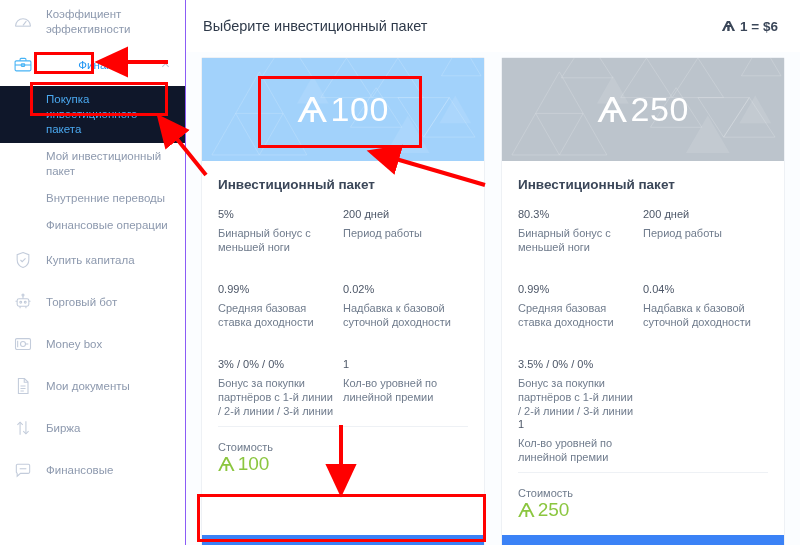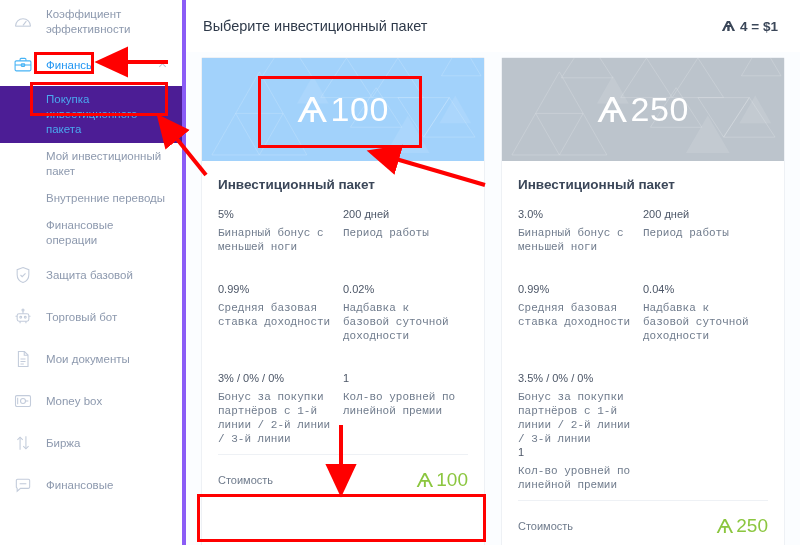--- a/index.html
+++ b/index.html
@@ -8,21 +8,21 @@
     font-family: "Liberation Sans", sans-serif;
     background: #ffffff;
     overflow: hidden;
   }
   #app { position: relative; width: 800px; height: 545px; display: flex; }
 
   
   #sidebar {
     width: 186px; height: 545px;
     background: #ffffff;
-    border-right: 4px solid #8b5cf6;
+    border-right: 1px solid #8b5cf6;
     position: relative;
     overflow: hidden;
     flex: 0 0 186px;
   }
   .nav-item {
     display: flex; align-items: center;
     padding: 0 14px 0 12px;
     min-height: 42px;
     position: relative;
   }
@@ -36,30 +36,30 @@
     font-size: 11.5px;
     color: #8d99ae;
     line-height: 15px;
     flex: 1 1 auto;
   }
   .nav-item .chev {
     width: 12px; flex: 0 0 12px;
     color: #b9c3d3;
     display: flex; align-items: center; justify-content: center;
   }
-  .nav-item.active .lbl { color: #2196f3; }
+  .nav-item.active .lbl { color: #2196f3; text-align: center; }
   .nav-item.active .ico { color: #46b3f5; }
 
   .sub-item {
     padding: 6px 16px 6px 46px;
     font-size: 11.5px;
     line-height: 15px;
     color: #8d99ae;
   }
-  .sub-item.sel { background: #4c1d95; color: #4aa8ef; }
+  .sub-item.sel { background: #0f172a; color: #4aa8ef; }
 
   
   #main {
     flex: 1 1 auto; height: 545px;
     background: #fbfdff;
     position: relative;
     overflow: hidden;
   }
   #topbar {
     height: 52px;
@@ -117,27 +117,28 @@
   .card-title {
     font-size: 13.5px; color: #3b4759; font-weight: 600;
     margin-bottom: 16px;
   }
   .stat-row { display: flex; margin-bottom: 15px; }
   .stat { width: 50%; padding-right: 8px; }
   .stat .val {
     font-size: 11px; color: #4c5667; margin-bottom: 6px;
   }
   .stat .cap {
-    font-size: 11px; color: #6f7b8c; line-height: 14px; font-family: Liberation Mono, monospace;
+    font-size: 11px; color: #6f7b8c; line-height: 14px;
   }
   .spacer-row { height: 14px; }
   .divider { border-top: 1px solid #eef1f5; margin: 8px 0 0 0; }
   .price-row {
-    display: flex; align-items: center; justify-content: space-between;
+    display: flex; align-items: flex-start; justify-content: space-between;
     padding: 14px 0 14px 0;
+    flex-direction: column;
   }
   .price-row .plabel { font-size: 11px; color: #6f7b8c; }
   .price-row .pval {
     font-size: 19px; color: #8bc63f; font-weight: 400;
     display: flex; align-items: center; gap: 3px;
   }
   .buy-btn {
     height: 42px; width: 100%;
     background: #3b82f6;
     color: #fff; font-size: 12.5px; font-weight: 700;
@@ -205,21 +206,21 @@
     </div>
 
 
     <div class="nav-item">
       <span class="ico">
         <svg width="20" height="20" viewBox="0 0 24 24" fill="none" stroke="currentColor" stroke-width="1.3">
           <path d="M12 3l7 2.6v6c0 4.6-3 8-7 9.4-4-1.4-7-4.8-7-9.4v-6z"></path>
           <path d="M9 12l2 2 4-4"></path>
         </svg>
       </span>
-      <span class="lbl">Защита базовой</span>
+      <span class="lbl">Купить капитала</span>
       <span class="chev"></span>
     </div>
 
     <div class="nav-item">
       <span class="ico">
         <svg width="20" height="20" viewBox="0 0 24 24" fill="none" stroke="currentColor" stroke-width="1.3">
           <rect x="5" y="8" width="14" height="9" rx="2.2"></rect>
           <circle cx="9.3" cy="12.3" r="1.1"></circle>
             <circle cx="14.7" cy="12.3" r="1.1"></circle>
           <path d="M12 8V4.8"></path>
@@ -227,45 +228,45 @@
           <path d="M5 11H3M21 11h-2M8.5 17v2.4M15.5 17v2.4"></path>
         </svg>
       </span>
       <span class="lbl">Торговый бот</span>
       <span class="chev"></span>
     </div>
 
     <div class="nav-item">
       <span class="ico">
         <svg width="20" height="20" viewBox="0 0 24 24" fill="none" stroke="currentColor" stroke-width="1.3">
-          <path d="M6.5 3h7.2L18 7.3V21H6.5z"></path>
-            <path d="M13.5 3v4.4H18"></path>
-          <path d="M9 12h6M9 15h6M9 18h4"></path>
-        </svg>
-      </span>
-      <span class="lbl">Мои документы</span>
-      <span class="chev"></span>
-    </div>
-
-    <div class="nav-item">
-      <span class="ico">
-        <svg width="20" height="20" viewBox="0 0 24 24" fill="none" stroke="currentColor" stroke-width="1.3">
           <rect x="3" y="5.5" width="18" height="13" rx="1.6"></rect>
           <circle cx="12" cy="12" r="3"></circle>
             <path d="M15 12h3.4"></path>
             <path d="M5.6 8v8"></path>
         </svg>
       </span>
       <span class="lbl">Money box</span>
       <span class="chev"></span>
     </div>
 
     <div class="nav-item">
       <span class="ico">
         <svg width="20" height="20" viewBox="0 0 24 24" fill="none" stroke="currentColor" stroke-width="1.3">
+          <path d="M6.5 3h7.2L18 7.3V21H6.5z"></path>
+            <path d="M13.5 3v4.4H18"></path>
+          <path d="M9 12h6M9 15h6M9 18h4"></path>
+        </svg>
+      </span>
+      <span class="lbl">Мои документы</span>
+      <span class="chev"></span>
+    </div>
+
+    <div class="nav-item">
+      <span class="ico">
+        <svg width="20" height="20" viewBox="0 0 24 24" fill="none" stroke="currentColor" stroke-width="1.3">
           <path d="M8.5 20V5"></path>
             <path d="M5.3 8.2L8.5 5l3.2 3.2"></path>
           <path d="M15.5 4v15"></path>
             <path d="M12.3 15.8l3.2 3.2 3.2-3.2"></path>
         </svg>
       </span>
       <span class="lbl">Биржа</span>
       <span class="chev"></span>
     </div>
 
@@ -287,21 +288,21 @@
     </div>
 
   </nav>
 
   <section id="main">
 
     <div id="topbar">
       <div id="page-title">Выберите инвестиционный пакет</div>
       <div id="rate">
         <span class="currency">Ѧ</span>
-        <span>4 = $1</span>
+        <span>1 = $6</span>
       </div>
     </div>
 
     <div id="cards">
 
       <div class="card">
         <div class="card-head blue">
           <svg class="tri-pattern" viewBox="0 0 285 103" preserveAspectRatio="none">
             <g fill="none" stroke="#ffffff" stroke-opacity=".30" stroke-width="1">
               <path d="M10 98 L34 56 L58 98 Z"></path>
@@ -406,21 +407,21 @@
             <span class="currency">Ѧ</span>
             <span>250</span>
           </div>
         </div>
 
         <div class="card-body">
           <div class="card-title">Инвестиционный пакет</div>
 
           <div class="stat-row">
             <div class="stat">
-              <div class="val">3.0%</div>
+              <div class="val">80.3%</div>
               <div class="cap">Бинарный бонус с меньшей ноги</div>
             </div>
             <div class="stat">
               <div class="val">200 дней</div>
               <div class="cap">Период работы</div>
             </div>
           </div>
 
           <div class="spacer-row"></div>
 

